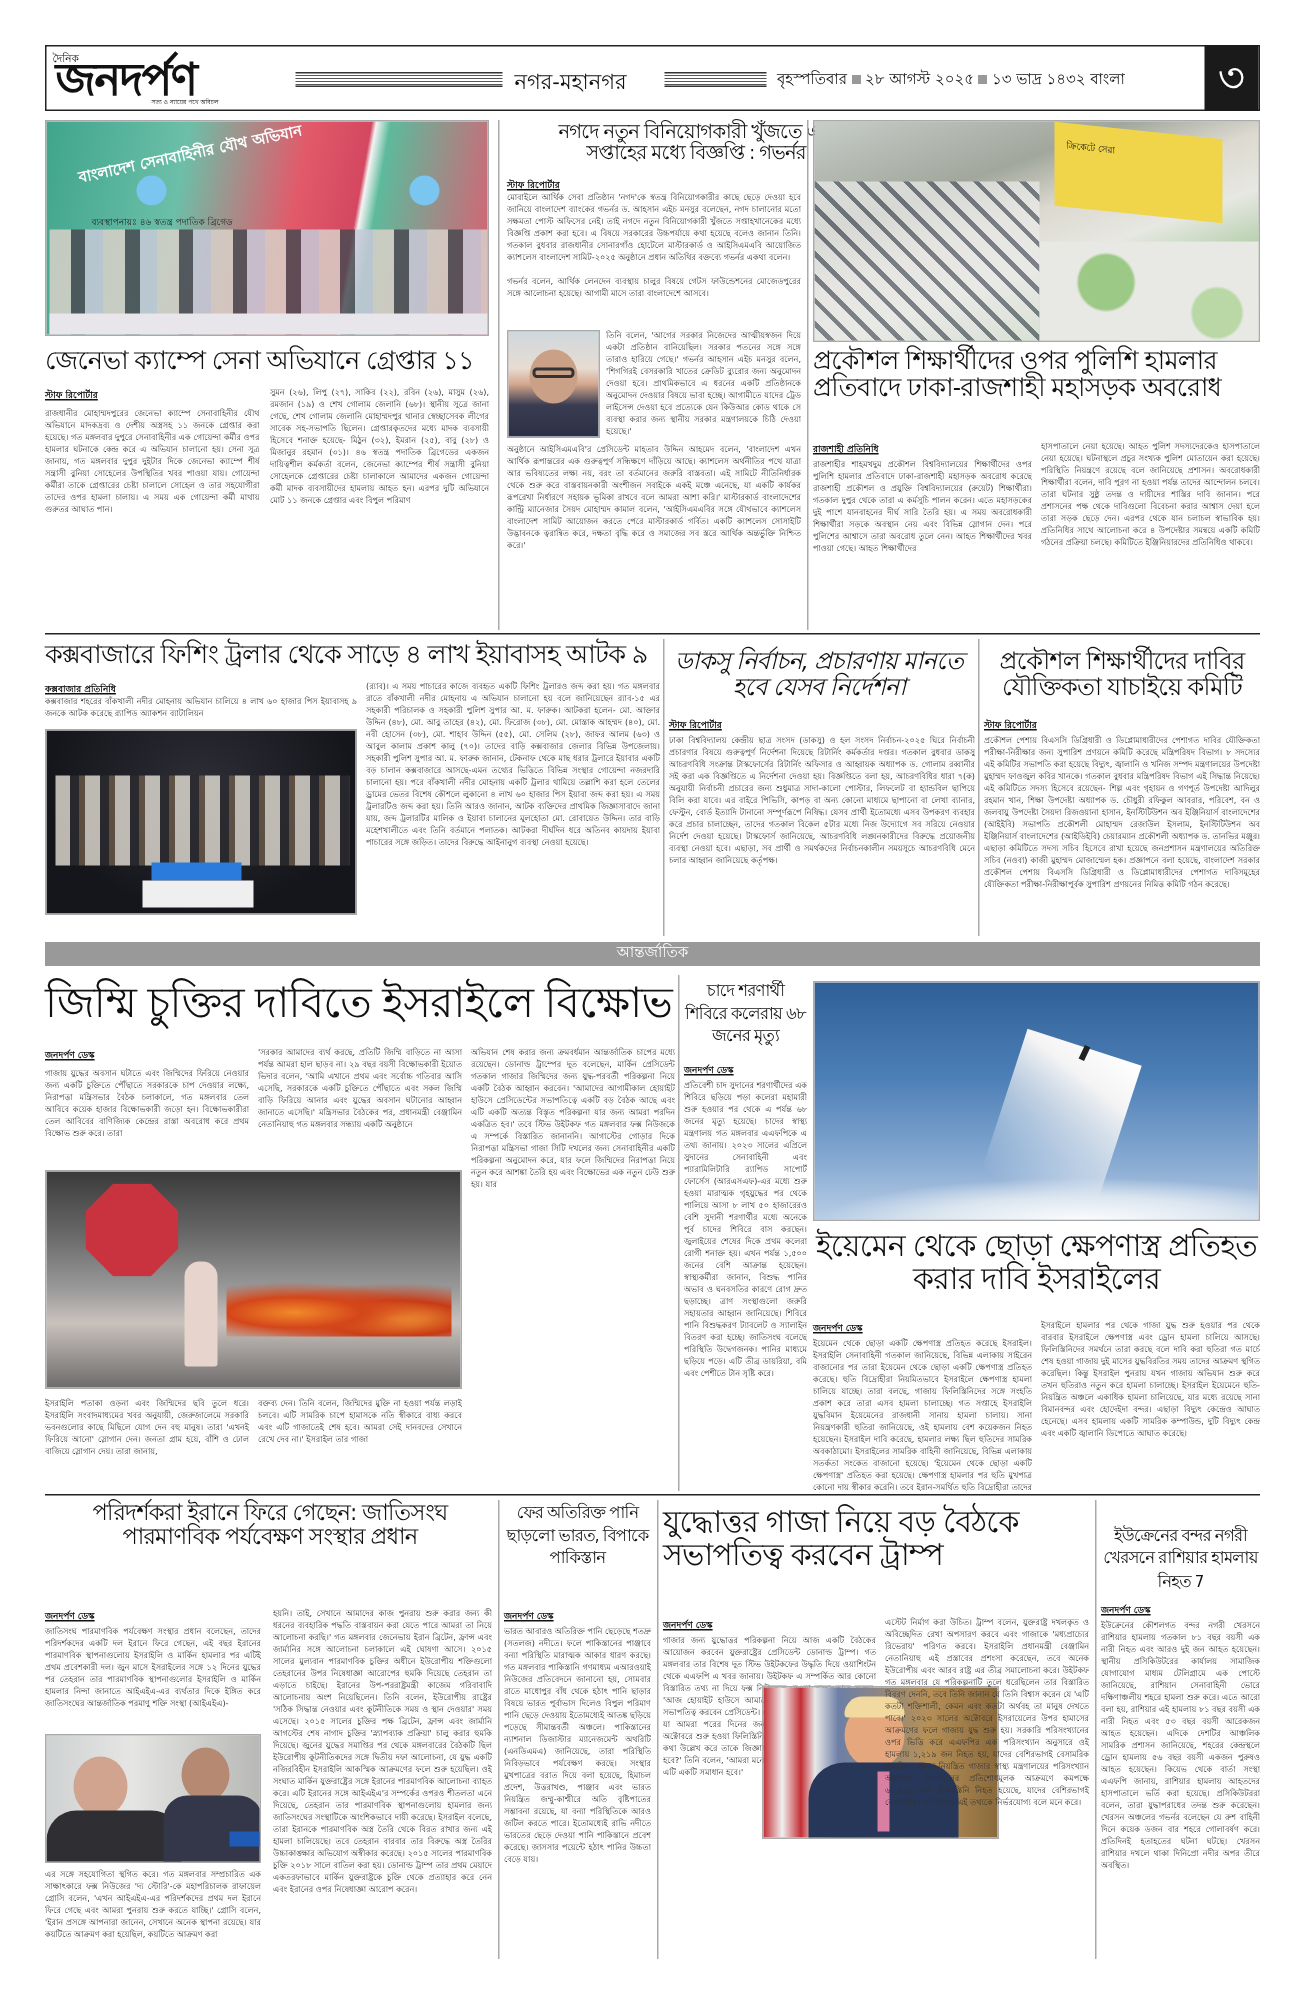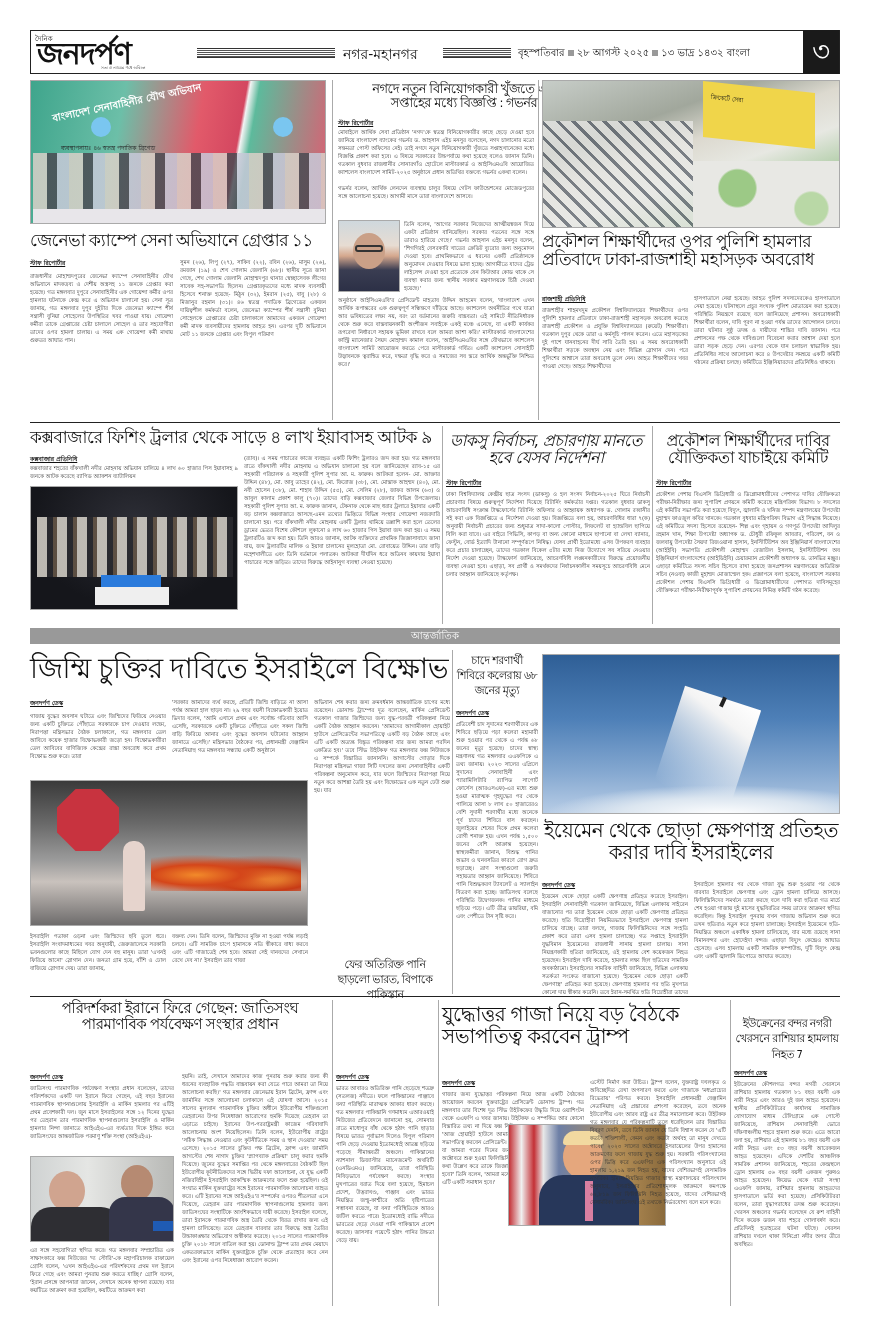--- a/index.html
+++ b/index.html
@@ -41,21 +41,21 @@
 
 <div class="abs photo" style="left:30px;top:80px;width:296px;height:144px;background:linear-gradient(100deg,#3fa58c 0%,#6cbfa8 30%,#e25a6a 55%,#d44760 68%,#f3f3f3 69%,#5dba9c 72%,#e35a70 100%);">
   <div class="abs" style="left:20px;top:14px;font-size:10px;color:#fff;font-weight:bold;transform:rotate(-12deg);">বাংলাদেশ সেনাবাহিনীর যৌথ অভিযান</div>
   <div class="abs" style="left:60px;top:36px;width:20px;height:20px;border-radius:50%;background:#7ac6f0;"></div>
   <div class="abs" style="left:242px;top:36px;width:20px;height:20px;border-radius:50%;background:#7ac6f0;"></div>
   <div class="abs" style="left:30px;top:62px;font-size:6px;color:#222;">ব্যবস্থাপনায়ঃ ৪৬ স্বতন্ত্র পদাতিক ব্রিগেড</div>
   <div class="abs" style="left:2px;top:72px;width:292px;height:70px;background:repeating-linear-gradient(90deg,#d9d0c8 0,#d9d0c8 14px,#4a4a52 14px,#4a4a52 24px,#c7c9d8 24px,#c7c9d8 36px);opacity:.85;"></div>
   <div class="abs" style="left:2px;top:128px;width:292px;height:14px;background:#e8e6ea;"></div>
 </div>
 
-<div class="abs headline" style="left:30px;top:232px;width:300px;font-size:17px;font-family:Liberation Serif, serif;">জেনেভা ক্যাম্পে সেনা অভিযানে গ্রেপ্তার ১১</div>
+<div class="abs headline" style="left:30px;top:232px;width:300px;font-size:17px;">জেনেভা ক্যাম্পে সেনা অভিযানে গ্রেপ্তার ১১</div>
 <div class="abs byline" style="left:30px;top:258px;">স্টাফ রিপোর্টার</div>
 <div class="abs body" style="left:30px;top:272px;width:143px;height:140px;overflow:hidden;">রাজধানীর মোহাম্মদপুরের জেনেভা ক্যাম্পে সেনাবাহিনীর যৌথ অভিযানে মাদকদ্রব্য ও দেশীয় অস্ত্রসহ ১১ জনকে গ্রেপ্তার করা হয়েছে। গত মঙ্গলবার দুপুরে সেনাবাহিনীর এক গোয়েন্দা কর্মীর ওপর হামলার ঘটনাকে কেন্দ্র করে এ অভিযান চালানো হয়। সেনা সূত্র জানায়, গত মঙ্গলবার দুপুর দুইটার দিকে জেনেভা ক্যাম্পে শীর্ষ সন্ত্রাসী বুনিয়া সোহেলের উপস্থিতির খবর পাওয়া যায়। গোয়েন্দা কর্মীরা তাকে গ্রেপ্তারের চেষ্টা চালালে সোহেল ও তার সহযোগীরা তাদের ওপর হামলা চালায়। এ সময় এক গোয়েন্দা কর্মী মাথায় গুরুতর আঘাত পান।</div>
 <div class="abs body" style="left:180px;top:258px;width:146px;height:160px;overflow:hidden;">সুমন (২৬), লিপু (২৭), সাকিব (২২), রবিন (২৬), মাসুম (২৬), রমজান (১৯) ও শেখ গোলাম জেলানি (৬৮)। স্থানীয় সূত্রে জানা গেছে, শেখ গোলাম জেলানি মোহাম্মদপুর থানার স্বেচ্ছাসেবক লীগের সাবেক সহ-সভাপতি ছিলেন। গ্রেপ্তারকৃতদের মধ্যে মাদক ব্যবসায়ী হিসেবে শনাক্ত হয়েছে- মিঠুন (৩২), ইমরান (২৫), বাবু (২৮) ও মিজানুর রহমান (৩১)। ৪৬ স্বতন্ত্র পদাতিক ব্রিগেডের একজন দায়িত্বশীল কর্মকর্তা বলেন, জেনেভা ক্যাম্পের শীর্ষ সন্ত্রাসী বুনিয়া সোহেলকে গ্রেপ্তারের চেষ্টা চালাকালে আমাদের একজন গোয়েন্দা কর্মী মাদক ব্যবসায়ীদের হামলায় আহত হন। এরপর দুটি অভিযানে মোট ১১ জনকে গ্রেপ্তার এবং বিপুল পরিমাণ</div>
 
 <div class="abs vrule" style="left:332px;top:80px;height:340px;"></div>
 
 <div class="abs headline" style="left:338px;top:82px;width:196px;font-size:13px;text-align:center;margin-left:28px;">নগদে নতুন বিনিয়োগকারী খুঁজতে এক সপ্তাহের মধ্যে বিজ্ঞপ্তি : গভর্নর</div>
 <div class="abs byline" style="left:338px;top:118px;">স্টাফ রিপোর্টার</div>
 <div class="abs body" style="left:338px;top:128px;width:196px;height:56px;overflow:hidden;">মোবাইলে আর্থিক সেবা প্রতিষ্ঠান 'নগদ'কে স্বতন্ত্র বিনিয়োগকারীর কাছে ছেড়ে দেওয়া হবে জানিয়ে বাংলাদেশ ব্যাংকের গভর্নর ড. আহসান এইচ মনসুর বলেছেন, নগদ চালানোর মতো সক্ষমতা পোস্ট অফিসের নেই। তাই নগদে নতুন বিনিয়োগকারী খুঁজতে সপ্তাহখানেকের মধ্যে বিজ্ঞপ্তি প্রকাশ করা হবে। এ বিষয়ে সরকারের উচ্চপর্যায়ে কথা হয়েছে বলেও জানান তিনি। গতকাল বুধবার রাজধানীর সোনারগাঁও হোটেলে মাস্টারকার্ড ও আইসিএমএবি আয়োজিত ক্যাশলেস বাংলাদেশ সামিট-২০২৫ অনুষ্ঠানে প্রধান অতিথির বক্তব্যে গভর্নর একথা বলেন।</div>
 <div class="abs body" style="left:338px;top:184px;width:196px;height:32px;overflow:hidden;">গভর্নর বলেন, আর্থিক লেনদেন ব্যবস্থায় চালুর বিষয়ে গেটস ফাউন্ডেশনের মোজেডপুরের সঙ্গে আলোচনা হয়েছে। আগামী মাসে তারা বাংলাদেশে আসবে।</div>
@@ -146,21 +146,21 @@
   <div class="abs" style="left:0;top:50px;width:90px;height:36px;background:#2e2e33;border-radius:20px 20px 0 0;"></div>
   <div class="abs" style="left:90px;top:8px;width:32px;height:36px;border-radius:50%;background:#b68a72;"></div>
   <div class="abs" style="left:78px;top:40px;width:66px;height:46px;background:#34364a;border-radius:16px 16px 0 0;"></div>
   <div class="abs" style="left:122px;top:64px;width:22px;height:10px;background:#1f5bb4;"></div>
 </div>
 <div class="abs body" style="left:30px;top:1246px;width:144px;height:60px;overflow:hidden;">এর সঙ্গে সহযোগিতা স্থগিত করে। গত মঙ্গলবার সম্প্রচারিত এক সাক্ষাৎকারে ফক্স নিউজের 'দ্য স্টোরি'-কে মহাপরিচালক রাফায়েল গ্রোসি বলেন, 'এখন আইএইএ-এর পরিদর্শকদের প্রথম দল ইরানে ফিরে গেছে এবং আমরা পুনরায় শুরু করতে যাচ্ছি।' গ্রোসি বলেন, 'ইরান প্রসঙ্গে আপনারা জানেন, সেখানে অনেক স্থাপনা রয়েছে। যার কয়টিতে আক্রমণ করা হয়েছিল, কয়টিতে আক্রমণ করা</div>
 <div class="abs body" style="left:182px;top:1072px;width:146px;height:232px;overflow:hidden;">হয়নি। তাই, সেখানে আমাদের কাজ পুনরায় শুরু করার জন্য কী ধরনের ব্যবহারিক পদ্ধতি বাস্তবায়ন করা যেতে পারে আমরা তা নিয়ে আলোচনা করছি।' গত মঙ্গলবার জেনেভায় ইরান ব্রিটেন, ফ্রান্স এবং জার্মানির সঙ্গে আলোচনা চলাকালে এই ঘোষণা আসে। ২০১৫ সালের মুল্যবান পারমাণবিক চুক্তির অধীনে ইউরোপীয় শক্তিগুলো তেহরানের উপর নিষেধাজ্ঞা আরোপের হুমকি দিয়েছে তেহরান তা এড়াতে চাইছে। ইরানের উপ-পররাষ্ট্রমন্ত্রী কাজেম গরিবাবাদি আলোচনায় অংশ নিয়েছিলেন। তিনি বলেন, ইউরোপীয় রাষ্ট্রের 'সঠিক সিদ্ধান্ত নেওয়ার এবং কূটনীতিকে সময় ও স্থান দেওয়ার' সময় এসেছে। ২০১৫ সালের চুক্তির পক্ষ ব্রিটেন, ফ্রান্স এবং জার্মানি আগস্টের শেষ নাগাদ চুক্তির 'স্ন্যাপব্যাক প্রক্রিয়া' চালু করার হুমকি দিয়েছে। জুনের যুদ্ধের সমাপ্তির পর থেকে মঙ্গলবারের বৈঠকটি ছিল ইউরোপীয় কূটনীতিকদের সঙ্গে দ্বিতীয় দফা আলোচনা, যে যুদ্ধ একটি নজিরবিহীন ইসরাইলি আকস্মিক আক্রমণের ফলে শুরু হয়েছিল। ওই সংঘাত মার্কিন যুক্তরাষ্ট্রের সঙ্গে ইরানের পারমাণবিক আলোচনা ব্যাহত করে। এটি ইরানের সঙ্গে আইএইএ'র সম্পর্কের ওপরও শীতলতা এনে দিয়েছে, তেহরান তার পারমাণবিক স্থাপনাগুলোয় হামলার জন্য জাতিসংঘের সংস্থাটিকে আংশিকভাবে দায়ী করেছে। ইসরাইল বলেছে, তারা ইরানকে পারমাণবিক অস্ত্র তৈরি থেকে বিরত রাখার জন্য এই হামলা চালিয়েছে। তবে তেহরান বারবার তার বিরুদ্ধে অস্ত্র তৈরির উচ্চাকাঙ্ক্ষার অভিযোগ অস্বীকার করেছে। ২০১৫ সালের পারমাণবিক চুক্তি ২০১৮ সালে বাতিল করা হয়। ডোনাল্ড ট্রাম্প তার প্রথম মেয়াদে একতরফাভাবে মার্কিন যুক্তরাষ্ট্রকে চুক্তি থেকে প্রত্যাহার করে নেন এবং ইরানের ওপর নিষেধাজ্ঞা আরোপ করেন।</div>
 
 <div class="abs vrule" style="left:332px;top:1000px;height:306px;"></div>
 
-<div class="abs headline" style="left:336px;top:958px;width:98px;font-size:11px;text-align:center;line-height:1.35;">ফের অতিরিক্ত পানি ছাড়লো ভারত, বিপাকে পাকিস্তান</div>
+<div class="abs headline" style="left:336px;top:1002px;width:98px;font-size:11px;text-align:center;line-height:1.35;">ফের অতিরিক্ত পানি ছাড়লো ভারত, বিপাকে পাকিস্তান</div>
 <div class="abs byline" style="left:336px;top:1072px;">জনদর্পণ ডেস্ক</div>
 <div class="abs body" style="left:336px;top:1084px;width:98px;height:222px;overflow:hidden;">ভারত আবারও অতিরিক্ত পানি ছেড়েছে শতদ্রু (সতলজ) নদীতে। ফলে পাকিস্তানের পাঞ্জাবে বন্যা পরিস্থিতি মারাত্মক আকার ধারণ করছে। গত মঙ্গলবার পাকিস্তানি গণমাধ্যম এআরওয়াই নিউজের প্রতিবেদনে জানানো হয়, সোমবার রাতে মাধোপুর বাঁধ থেকে হঠাৎ পানি ছাড়ার বিষয়ে ভারত পূর্বাভাস দিলেও বিপুল পরিমাণ পানি ছেড়ে দেওয়ায় ইতোমধ্যেই আতঙ্ক ছড়িয়ে পড়েছে সীমান্তবর্তী অঞ্চলে। পাকিস্তানের ন্যাশনাল ডিজাস্টার ম্যানেজমেন্ট অথরিটি (এনডিএমএ) জানিয়েছে, তারা পরিস্থিতি নিবিড়ভাবে পর্যবেক্ষণ করছে। সংস্থার মুখপাত্রের বরাত দিয়ে বলা হয়েছে, হিমাচল প্রদেশ, উত্তরাখণ্ড, পাঞ্জাব এবং ভারত নিয়ন্ত্রিত জম্মু-কাশ্মীরে অতি বৃষ্টিপাতের সম্ভাবনা রয়েছে, যা বন্যা পরিস্থিতিকে আরও জটিল করতে পারে। ইতোমধ্যেই রাভি নদীতে ভারতের ছেড়ে দেওয়া পানি পাকিস্তানে প্রবেশ করেছে। জাসসার পয়েন্টে হঠাৎ পানির উচ্চতা বেড়ে যায়।</div>
 
 <div class="abs vrule" style="left:438px;top:1000px;height:306px;"></div>
 
 <div class="abs headline" style="left:442px;top:1004px;width:284px;font-size:20px;text-align:left;">যুদ্ধোত্তর গাজা নিয়ে বড় বৈঠকে সভাপতিত্ব করবেন ট্রাম্প</div>
 <div class="abs byline" style="left:442px;top:1078px;">জনদর্পণ ডেস্ক</div>
 <div class="abs body" style="left:442px;top:1090px;width:142px;height:214px;overflow:hidden;">গাজার জন্য যুদ্ধোত্তর পরিকল্পনা নিয়ে আজ একটি বৈঠকের আয়োজন করবেন যুক্তরাষ্ট্রের প্রেসিডেন্ট ডোনাল্ড ট্রাম্প। গত মঙ্গলবার তার বিশেষ দূত স্টিভ উইটকফের উদ্ধৃতি দিয়ে ওয়াশিংটন থেকে এএফপি এ খবর জানায়। উইটকফ এ সম্পর্কিত আর কোনো বিস্তারিত তথ্য না দিয়ে ফক্স নিউজকে দেওয়া সাক্ষাৎকারে বলেন, 'আজ হোয়াইট হাউসে আমাদের একটি বড় বৈঠক আছে, এর সভাপতিত্ব করবেন প্রেসিডেন্ট। এটি একটি অত্যন্ত বিস্তৃত পরিকল্পনা যা আমরা পরের দিনের জন্য প্রস্তুত করছি।' ২০২৩ সালের অক্টোবরে শুরু হওয়া ফিলিস্তিনি ভূখণ্ডে ইসরাইলের যুদ্ধের সমাপ্তির কথা উল্লেখ করে তাকে জিজ্ঞাসা করা হয় 'গাজায় যুদ্ধ কখন শেষ হবে?' তিনি বলেন, 'আমরা মনে করি, এই বছর শেষ হওয়ার আগেই এটি একটি সমাধান হবে।'</div>
 <div class="abs photo" style="left:508px;top:1124px;width:158px;height:102px;background:linear-gradient(90deg,#c42f35 0,#f0f0f0 8%,#c42f35 16%,#e8e8e8 22%,#6d7fa6 32%,#b69057 70%,#8a6a3c 100%);">
   <div class="abs" style="left:54px;top:10px;width:40px;height:44px;border-radius:50%;background:#e5a77d;"></div>

